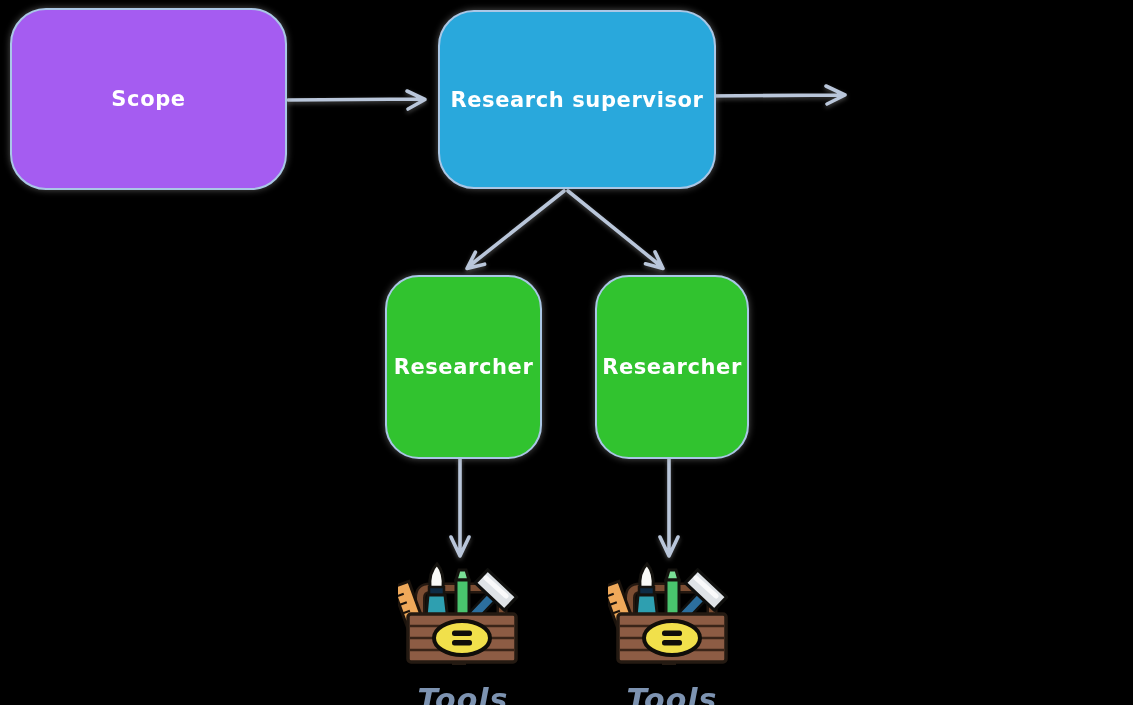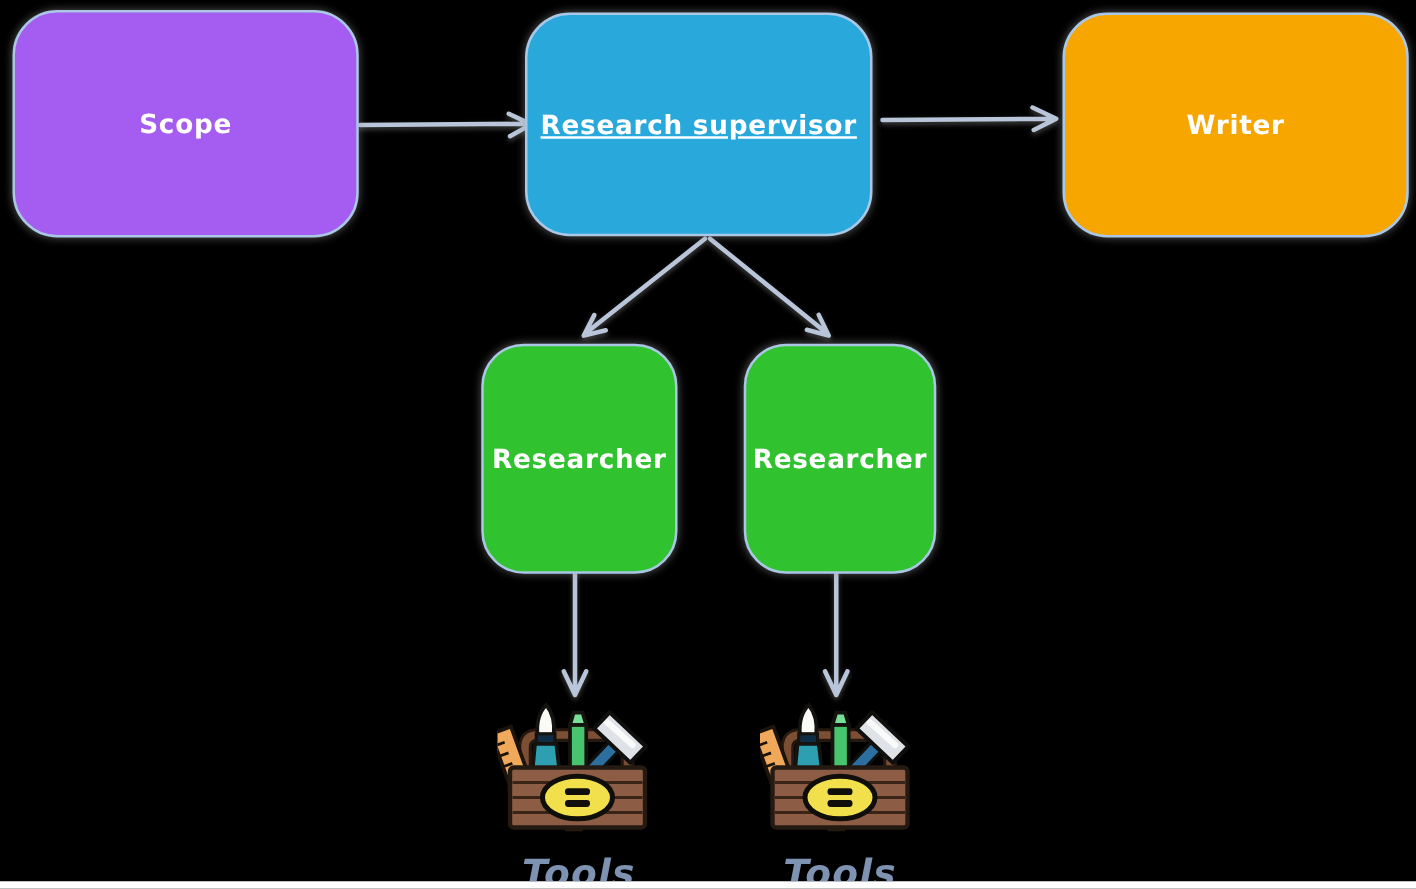--- a/index.html
+++ b/index.html
@@ -20,21 +20,21 @@
     display: flex;
     align-items: center;
     justify-content: center;
     text-align: center;
     font-weight: 700;
     font-size: 21px;
     letter-spacing: 0.6px;
     box-shadow: 0 0 7px rgba(150,150,150,0.55);
   }
   #node-scope        { left: 10px;  top: 8px;   width: 273px; height: 178px; }
-  #node-supervisor   { left: 420px; top: 10px;  width: 274px; height: 175px; text-decoration: underline; }
+  #node-supervisor   { left: 438px; top: 10px;  width: 274px; height: 175px; }
   #node-writer       { left: 850px; top: 10px;  width: 273px; height: 176px; }
   #node-researcher-1 { left: 385px; top: 275px; width: 153px; height: 180px; border-radius: 34px; }
   #node-researcher-2 { left: 595px; top: 275px; width: 150px; height: 180px; border-radius: 34px; }
 
   #edges {
     position: absolute; left: 0; top: 0;
     width: 1133px; height: 711px;
     pointer-events: none;
     filter: drop-shadow(0 2px 2px rgba(135,135,135,0.5));
   }
@@ -78,23 +78,20 @@
   </svg>
 
   <div class="node" id="node-scope" style="background: rgb(165, 92, 241); color: rgb(255, 255, 255); border-color: rgb(170, 199, 230);">
     <span>Scope</span>
   </div>
 
   <div class="node" id="node-supervisor" style="background: rgb(41, 168, 220); color: rgb(255, 255, 255); border-color: rgb(170, 199, 230);">
     <span>Research supervisor</span>
   </div>
 
-  <div class="node" id="node-writer" style="background: rgb(247, 166, 0); color: rgb(255, 255, 255); border-color: rgb(170, 199, 230);">
-    <span>Writer</span>
-  </div>
 
   <div class="node" id="node-researcher-1" style="background: rgb(49, 195, 47); color: rgb(255, 255, 255); border-color: rgb(170, 199, 230);">
     <span>Researcher</span>
   </div>
 
   <div class="node" id="node-researcher-2" style="background: rgb(49, 195, 47); color: rgb(255, 255, 255); border-color: rgb(170, 199, 230);">
     <span>Researcher</span>
   </div>
 
   <svg class="toolbox" id="toolbox-1" viewBox="0 0 126 104">

